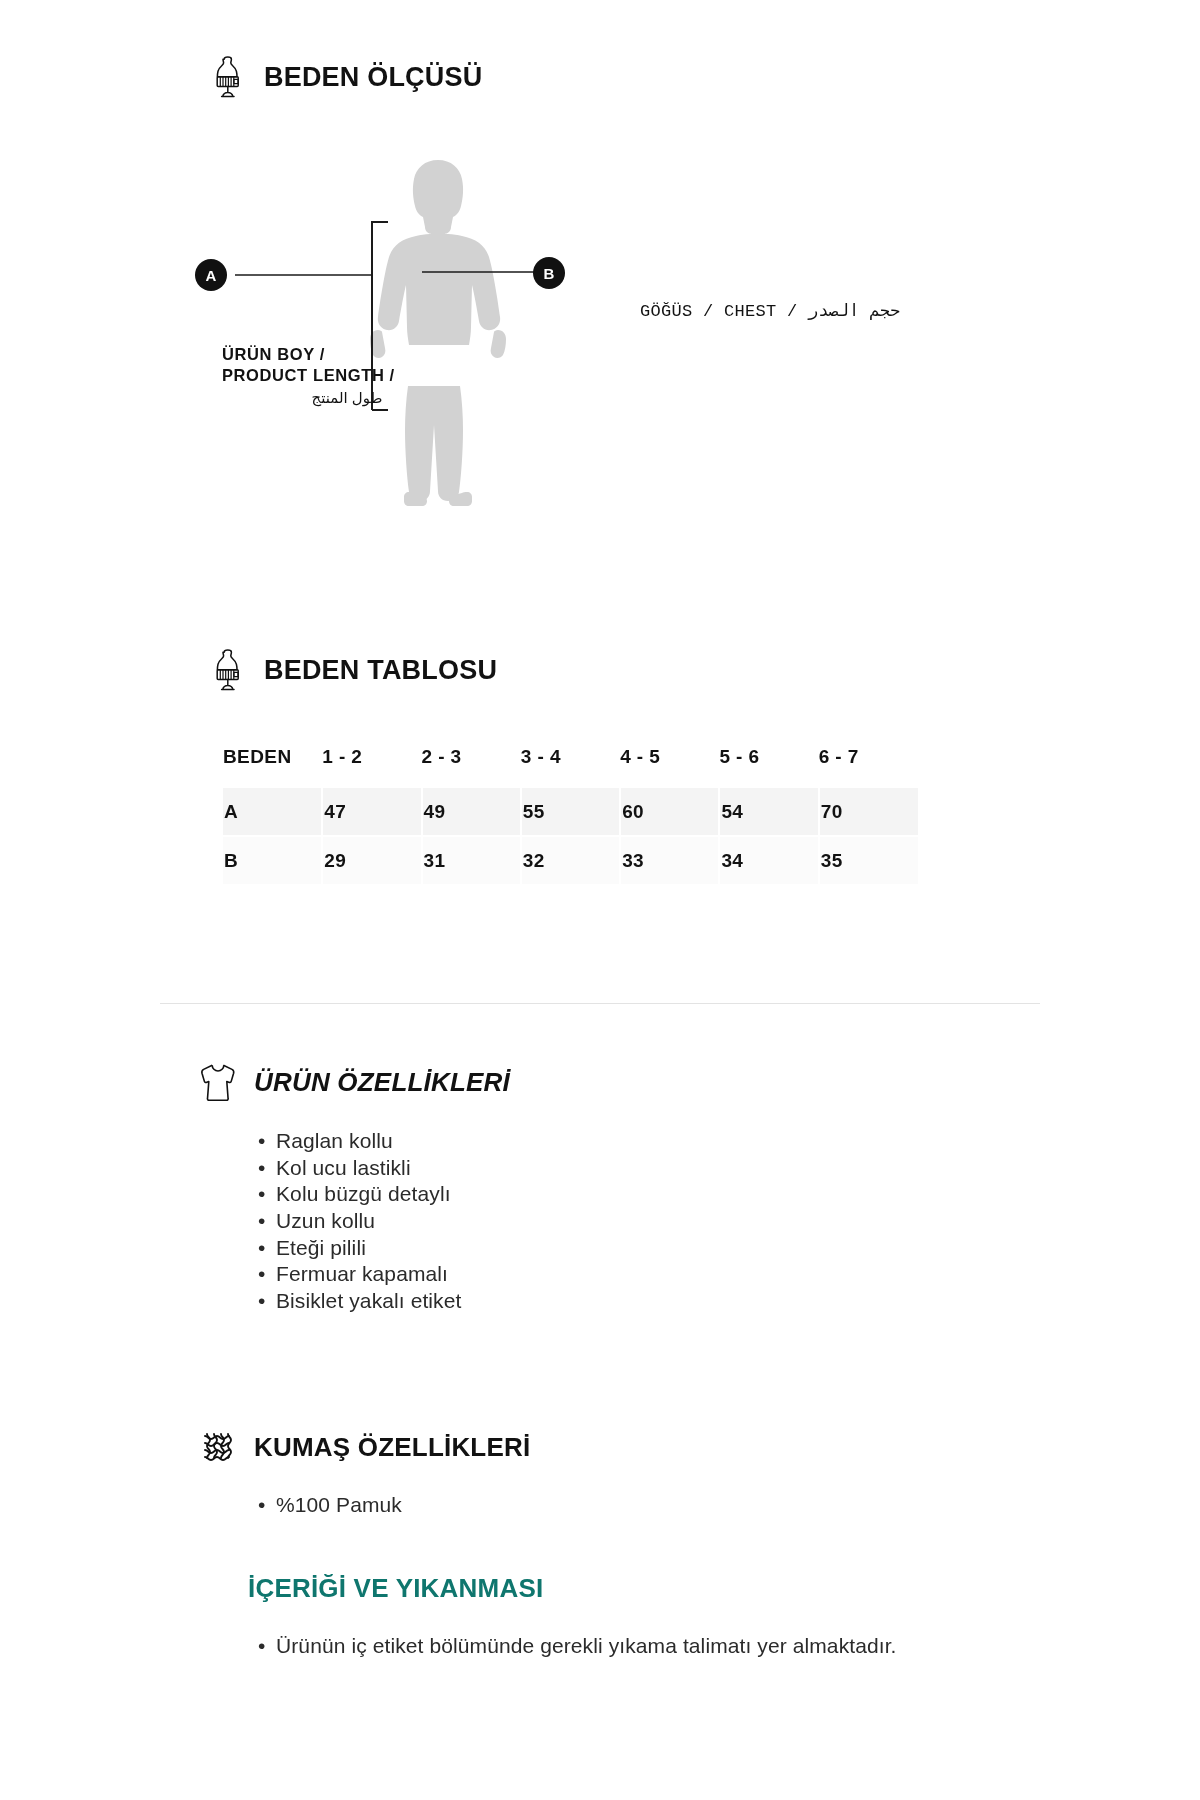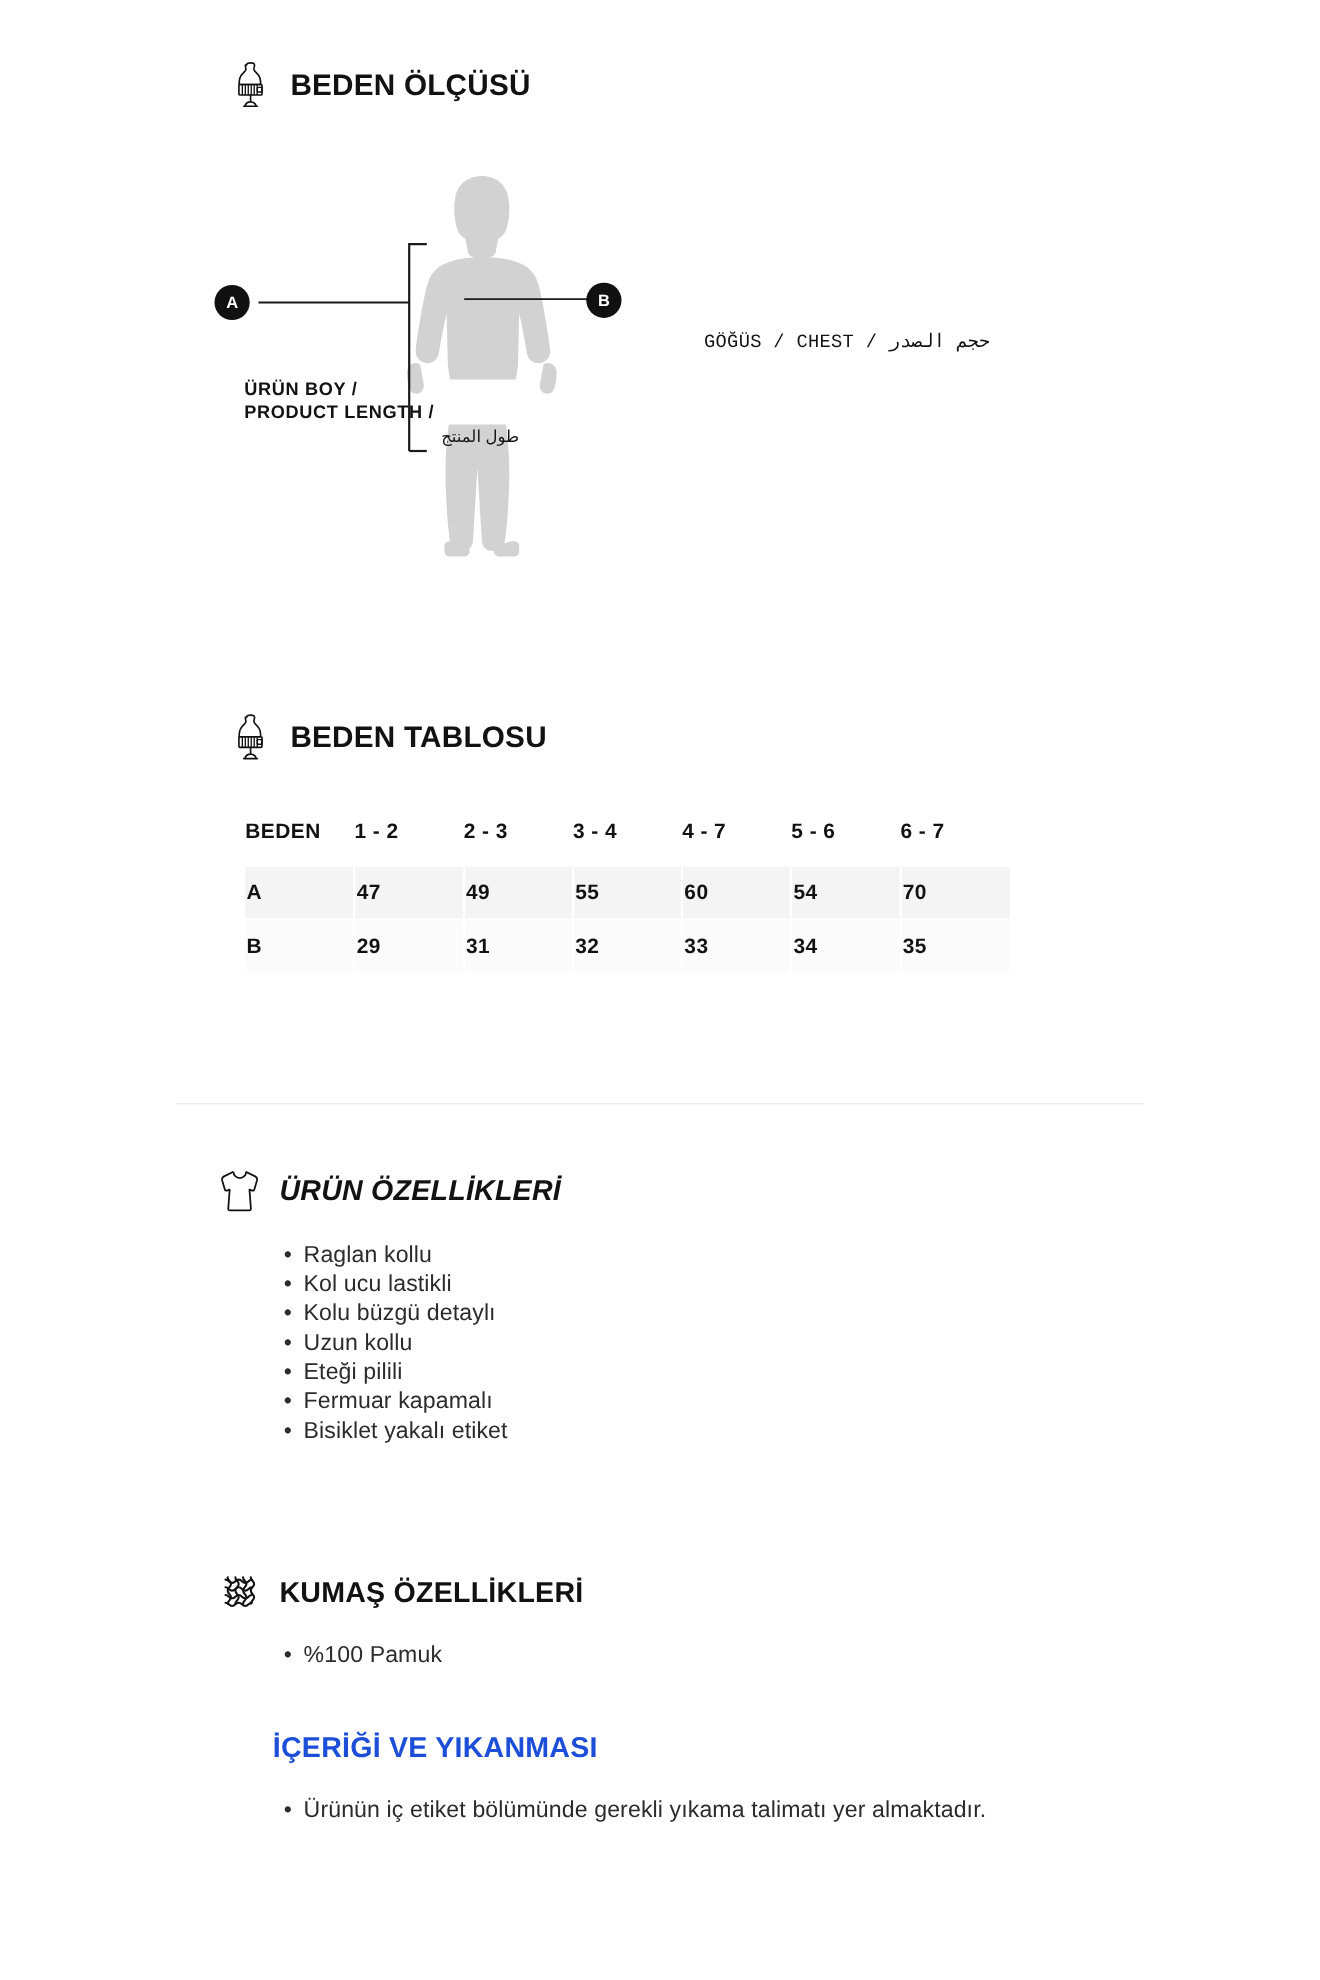--- a/index.html
+++ b/index.html
@@ -74,21 +74,21 @@
     position: absolute;
     left: 222px;
     top: 344px;
     width: 250px;
   }
   #label-a-block .ar {
     font-size: 15px;
     font-weight: 400;
     letter-spacing: 0;
     direction: rtl;
-    text-align: right;
+    text-align: center;
     margin-top: 2px;
   }
   #label-b-text {
     position: absolute;
     left: 640px;
     top: 300px;
     font-size: 17px;
     font-weight: 400;
     letter-spacing: 0.3px;
     color: #121212;
@@ -192,21 +192,21 @@
   }
 
   
   #icerigi-head {
     position: absolute;
     left: 248px;
     top: 1573px;
     font-size: 26px;
     font-weight: 700;
     letter-spacing: 0.2px;
-    color: #1d4ed8;
+    color: #0f766e;
     white-space: nowrap;
   }
   #icerigi-list {
     left: 258px;
     top: 1633px;
     width: 640px;
   }
   #icerigi-list li { align-items: flex-start; }
   #icerigi-list li .txt { display: block; }
 </style>
@@ -291,21 +291,21 @@
     <span class="head-title">BEDEN TABLOSU</span>
   </div>
 
   <table id="size-table">
     <thead>
       <tr>
         <th>BEDEN</th>
         <th>1 - 2</th>
         <th>2 - 3</th>
         <th>3 - 4</th>
-        <th>4 - 7</th>
+        <th>4 - 5</th>
         <th>5 - 6</th>
         <th>6 - 7</th>
       </tr>
     </thead>
     <tbody>
       <tr class="row-a">
         <td>A</td>
         <td>47</td>
         <td>49</td>
         <td>55</td>

